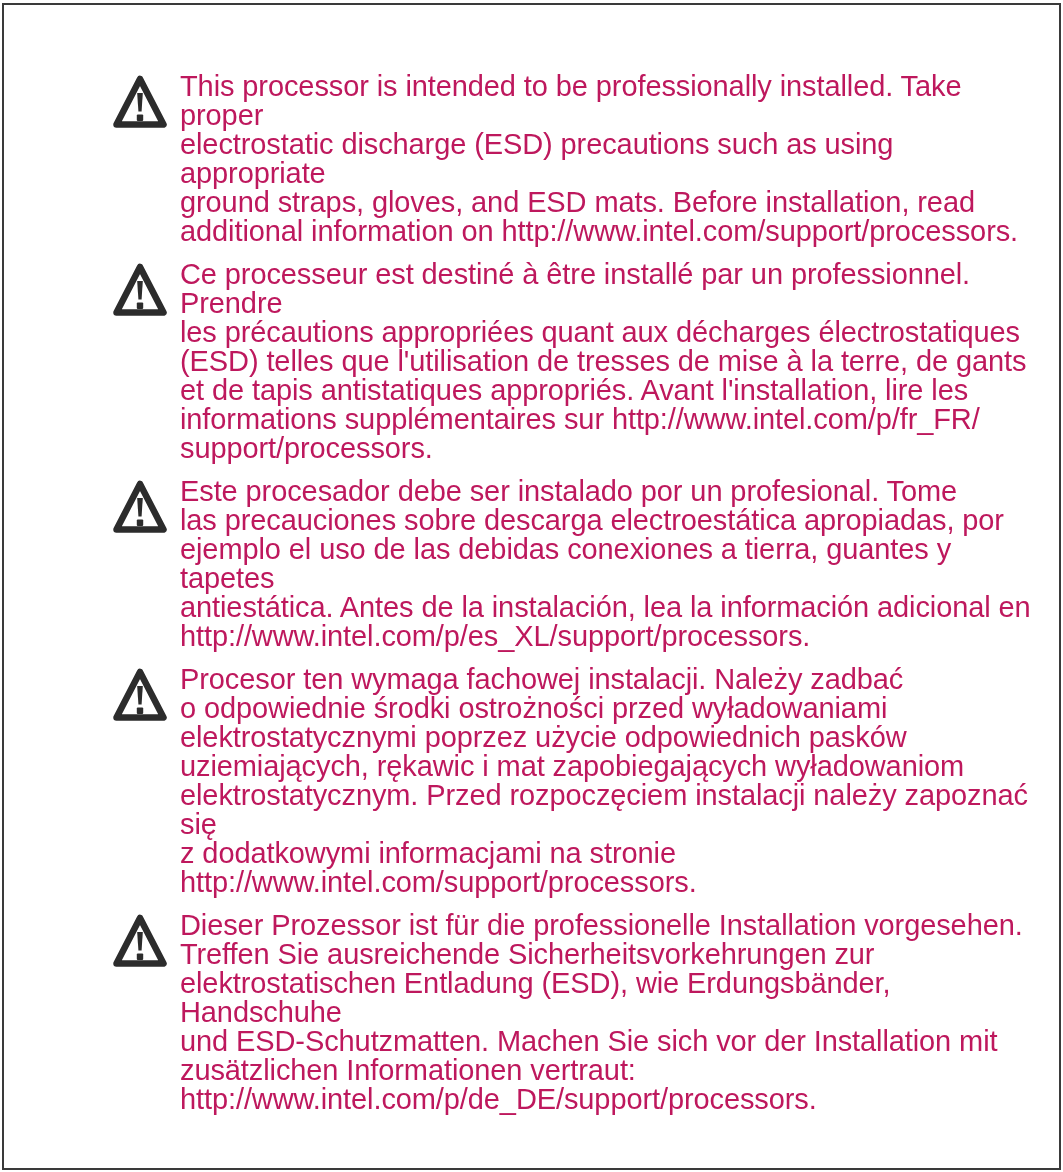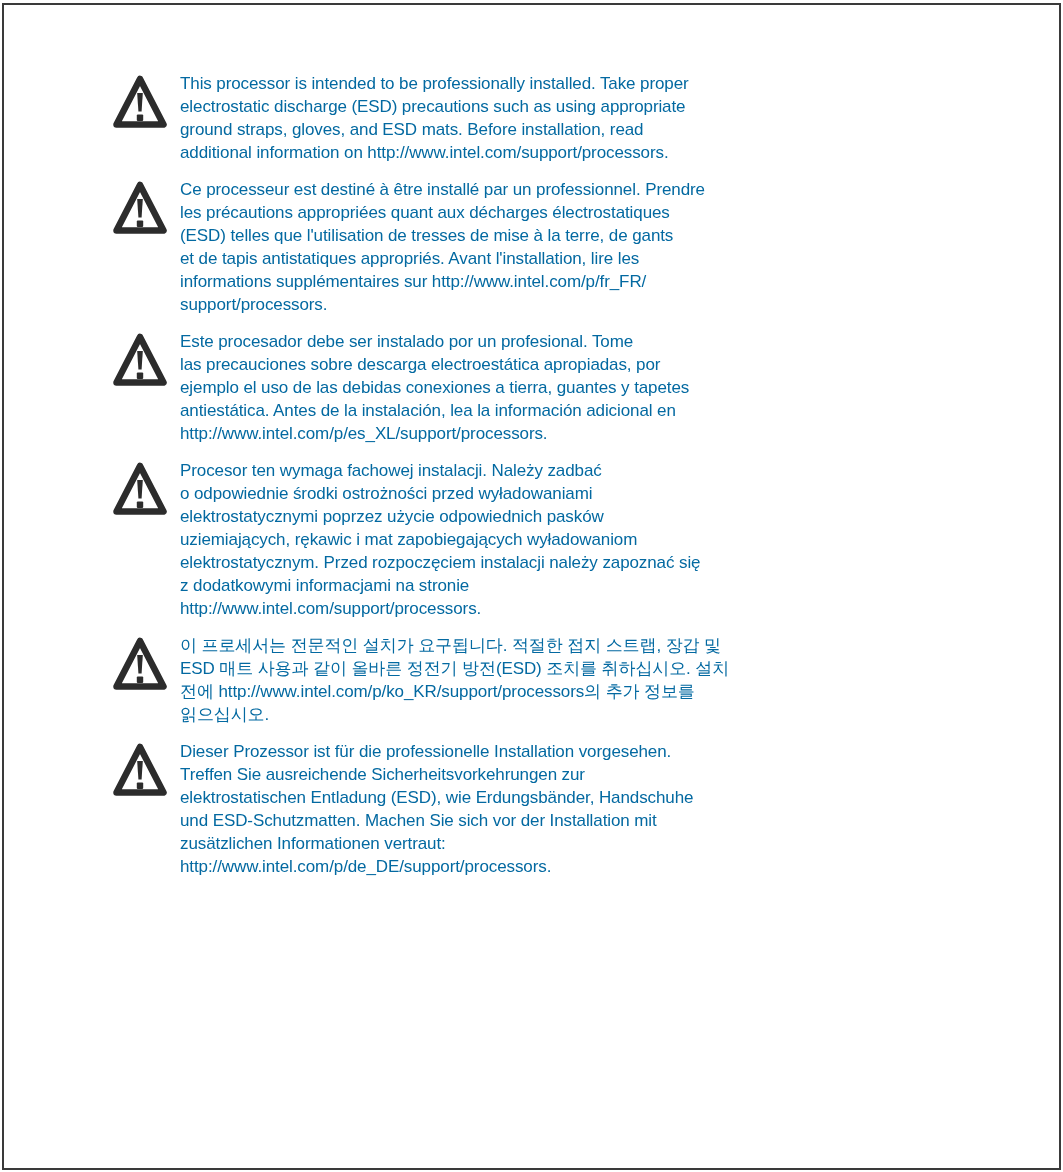--- a/index.html
+++ b/index.html
@@ -39,23 +39,23 @@
     margin-right: 13px;
     padding-top: 2px;
   }
   .icon-col svg {
     display: block;
     width: 54px;
     height: 58px;
   }
   .warn-text {
     flex: 1 1 auto;
-    font-size: 17px;
-    line-height: 23px;
-    color: #0369a1;
+    font-size: 29px;
+    line-height: 29px;
+    color: #be185d;
     white-space: pre-line;
     letter-spacing: -0.1px;
   }
 </style>
 </head>
 <body>
 
 <div class="page-frame"></div>
 
 <div class="content">
@@ -115,33 +115,20 @@
     </span>
     <div class="warn-text">Procesor ten wymaga fachowej instalacji. Należy zadbać
 o odpowiednie środki ostrożności przed wyładowaniami
 elektrostatycznymi poprzez użycie odpowiednich pasków
 uziemiających, rękawic i mat zapobiegających wyładowaniom
 elektrostatycznym. Przed rozpoczęciem instalacji należy zapoznać się
 z dodatkowymi informacjami na stronie
 http://www.intel.com/support/processors.</div>
   </div>
 
-  <div class="warning">
-    <span class="icon-col">
-      <svg viewBox="0 0 54 58" aria-hidden="true">
-        <path d="M27 5 L50.5 50.5 L3.5 50.5 Z" fill="none" stroke="#2c2c2c" stroke-width="6.5" stroke-linejoin="round"></path>
-        <path d="M24.2 19 L29.8 19 L28.6 37.5 L25.4 37.5 Z" fill="#2c2c2c"></path>
-        <rect x="23.8" y="40.5" width="6.4" height="6.4" rx="1" fill="#2c2c2c"></rect>
-      </svg>
-    </span>
-    <div class="warn-text">이 프로세서는 전문적인 설치가 요구됩니다. 적절한 접지 스트랩, 장갑 및
-ESD 매트 사용과 같이 올바른 정전기 방전(ESD) 조치를 취하십시오. 설치
-전에 http://www.intel.com/p/ko_KR/support/processors의 추가 정보를
-읽으십시오.</div>
-  </div>
 
   <div class="warning">
     <span class="icon-col">
       <svg viewBox="0 0 54 58" aria-hidden="true">
         <path d="M27 5 L50.5 50.5 L3.5 50.5 Z" fill="none" stroke="#2c2c2c" stroke-width="6.5" stroke-linejoin="round"></path>
         <path d="M24.2 19 L29.8 19 L28.6 37.5 L25.4 37.5 Z" fill="#2c2c2c"></path>
         <rect x="23.8" y="40.5" width="6.4" height="6.4" rx="1" fill="#2c2c2c"></rect>
       </svg>
     </span>
     <div class="warn-text">Dieser Prozessor ist für die professionelle Installation vorgesehen.

